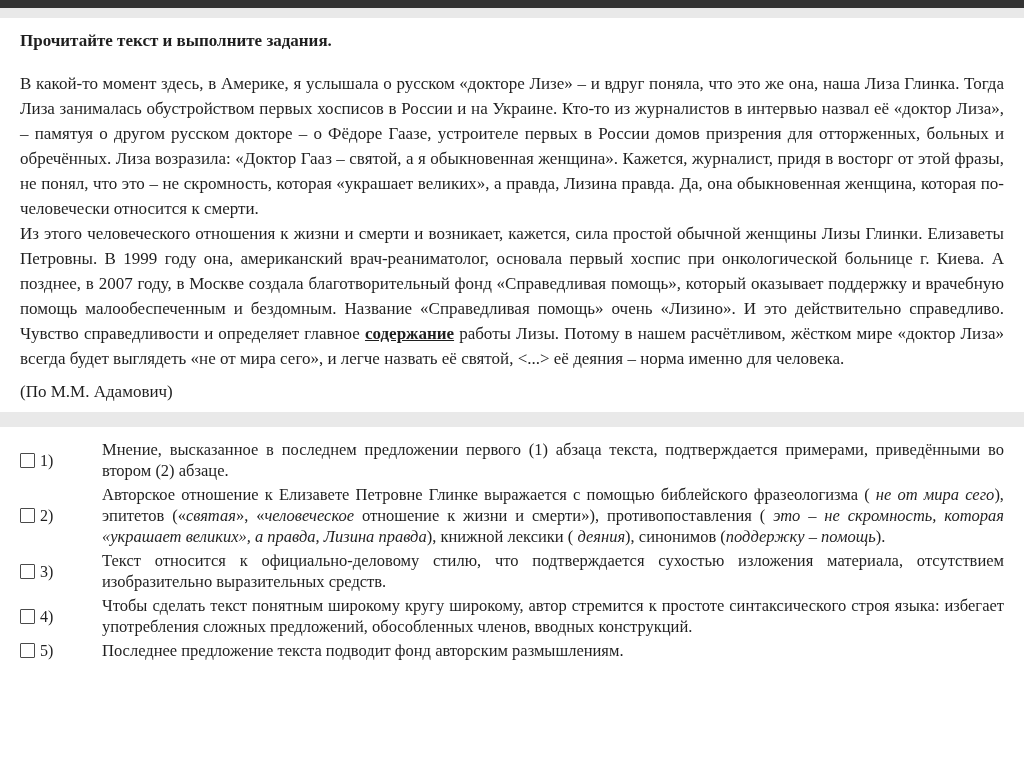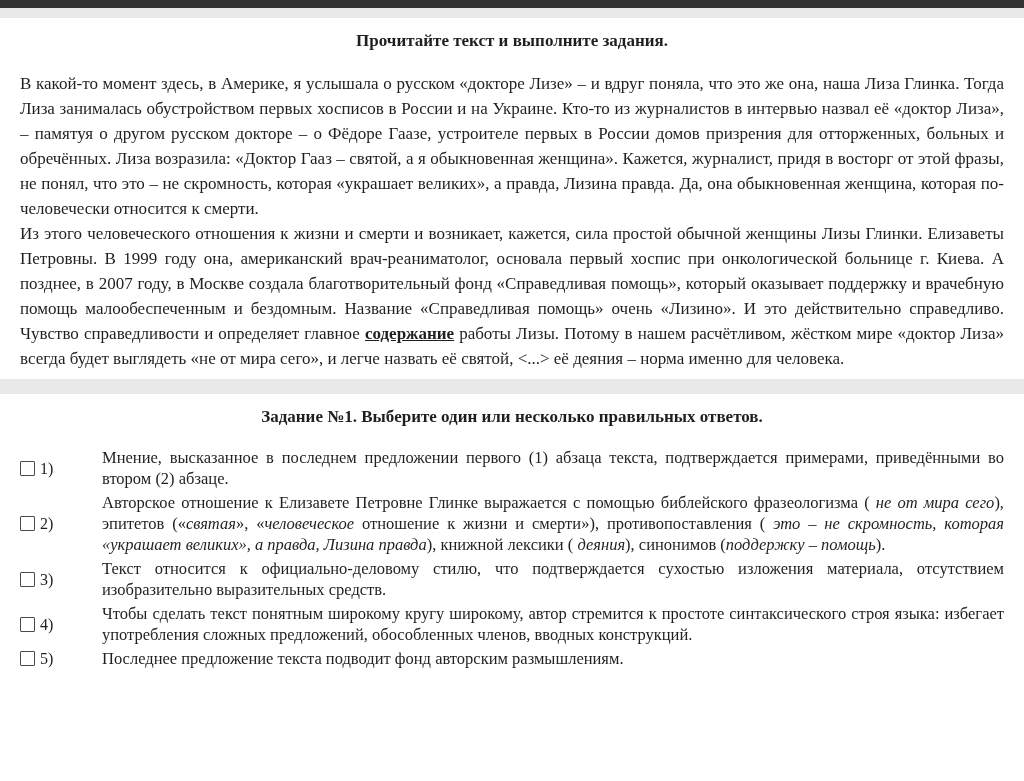--- a/index.html
+++ b/index.html
@@ -26,21 +26,20 @@
   }
   .panel-gap {
     height: 15px;
     background: #e9e9e9;
   }
   h3.block-title {
     margin: 0 0 20px 0;
     font-size: 17px;
     line-height: 21px;
     font-weight: bold;
-    text-align: center;
   }
   p.body-text {
     margin: 0;
     font-size: 17px;
     line-height: 25px;
     text-align: justify;
   }
   p.attribution {
     margin: 8px 0 0 0;
     font-size: 17px;
@@ -91,26 +90,26 @@
 </head>
 <body>
 
 <div class="top-strip"></div>
 <div class="page-gap"></div>
 
 <div class="panel">
   <h3 class="block-title">Прочитайте текст и выполните задания.</h3>
   <p class="body-text"><span>В какой-то момент здесь, в Америке, я услышала о русском «докторе Лизе» – и вдруг поняла, что это же она, наша Лиза Глинка. Тогда Лиза занималась обустройством первых хосписов в России и на Украине. Кто-то из журналистов в интервью назвал её «доктор Лиза», – памятуя о другом русском докторе – о Фёдоре Гаазе, устроителе первых в России домов призрения для отторженных, больных и обречённых. Лиза возразила: «Доктор Гааз – святой, а я обыкновенная женщина». Кажется, журналист, придя в восторг от этой фразы, не понял, что это – не скромность, которая «украшает великих», а правда, Лизина правда. Да, она обыкновенная женщина, которая по-человечески относится к смерти.</span></p>
   <p class="body-text"><span>Из этого человеческого отношения к жизни и смерти и возникает, кажется, сила простой обычной женщины Лизы Глинки. Елизаветы Петровны. В 1999 году она, американский врач-реаниматолог, основала первый хоспис при онкологической больнице г. Киева. А позднее, в 2007 году, в Москве создала благотворительный фонд «Справедливая помощь», который оказывает поддержку и врачебную помощь малообеспеченным и бездомным. Название «Справедливая помощь» очень «Лизино». И это действительно справедливо. Чувство справедливости и определяет главное </span><span style="font-weight: bold; text-decoration: underline;">содержание</span><span> работы Лизы. Потому в нашем расчётливом, жёстком мире «доктор Лиза» всегда будет выглядеть «не от мира сего», и легче назвать её святой, &lt;...&gt; её деяния – норма именно для человека.</span></p>
+  <p class="attribution">(По М.М. Адамович)</p>
 </div>
 
 <div class="panel-gap"></div>
 
 <div class="panel">
-  <h3 class="block-title">Задание №1. Выберите один или несколько правильных ответов.</h3>
   <div class="options">
   <div class="option-row">
     <span class="option-marker">
       <span class="checkbox" role="checkbox" aria-checked="false"></span>
       <span class="option-number">1)</span>
     </span>
     <span class="option-text"><span>Мнение, высказанное в последнем предложении первого (1) абзаца текста, подтверждается примерами, приведёнными во втором (2) абзаце.</span></span>
   </div>
 
   <div class="option-row">

